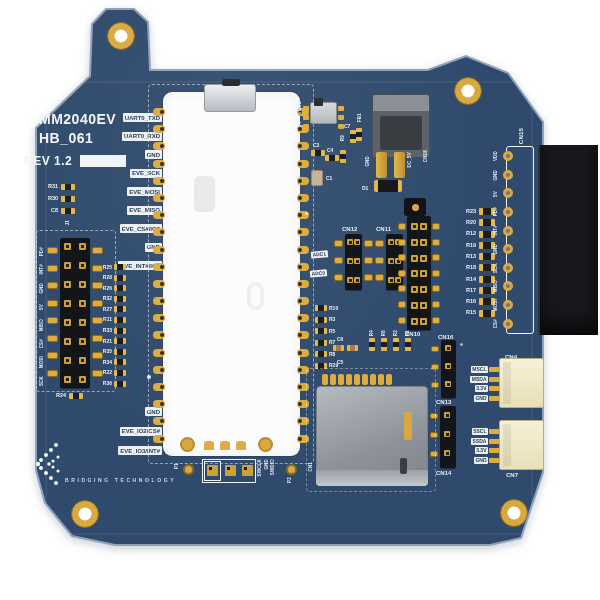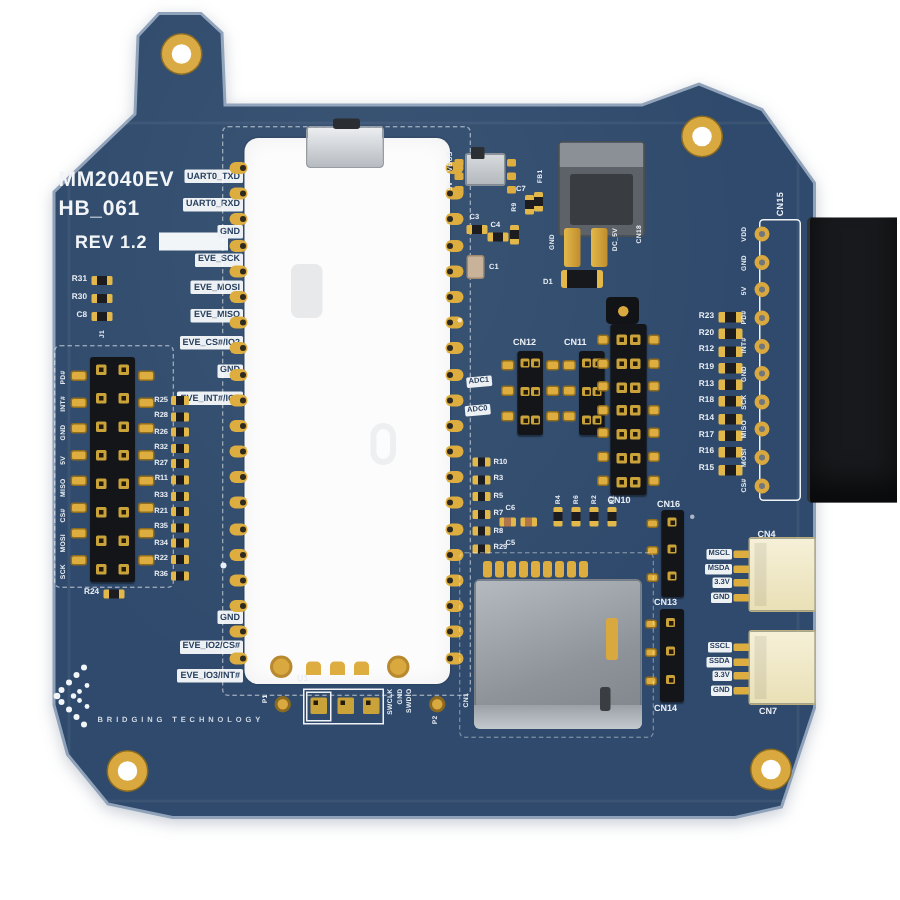--- a/index.html
+++ b/index.html
@@ -61,21 +61,21 @@
     <g>
       <circle cx="514" cy="513" r="13.5" fill="#d9a940" stroke="#8a6a20" stroke-width="1"></circle>
         <circle cx="514" cy="513" r="6.5" fill="#ffffff"></circle>
     </g>
   </svg>
   <div class="abs" style="left:36px;top:9px;width:507px;height:536px;pointer-events:none;
        background:radial-gradient(ellipse at 40% 28%,rgba(255,255,255,.06),transparent 60%)"></div>
 
   <div class="abs title" style="left:39px;top:112px">MM2040EV</div>
   <div class="abs title" style="left:39px;top:131px">HB_061</div>
-  <div class="abs row" style="left:50px;top:155px;gap:8px">
+  <div class="abs row" style="left:24px;top:155px;gap:8px">
     <span class="title" style="font-size:12px">REV 1.2</span>
     <span style="display:inline-block;width:46px;height:12px;background:#f2f5f8"></span>
   </div>
 
   <div class="abs col" style="left:98px;top:113px;width:64px;align-items:flex-end;gap:9.5px">
       <div class="lbl">UART0_TXD</div>
       <div class="lbl">UART0_RXD</div>
       <div class="lbl">GND</div>
       <div class="lbl">EVE_SCK</div>
       <div class="lbl">EVE_MOSI</div>

